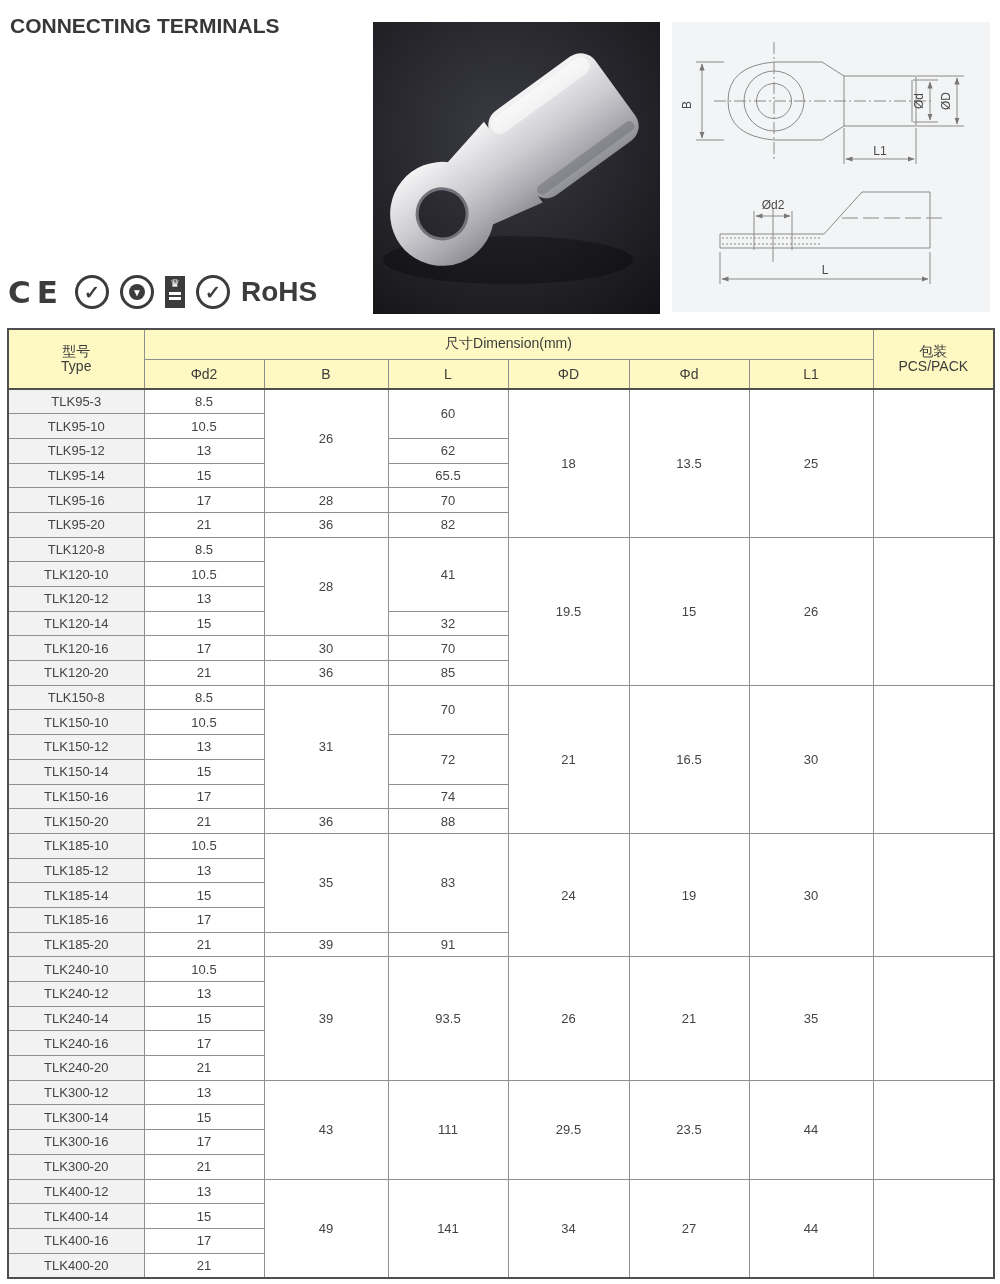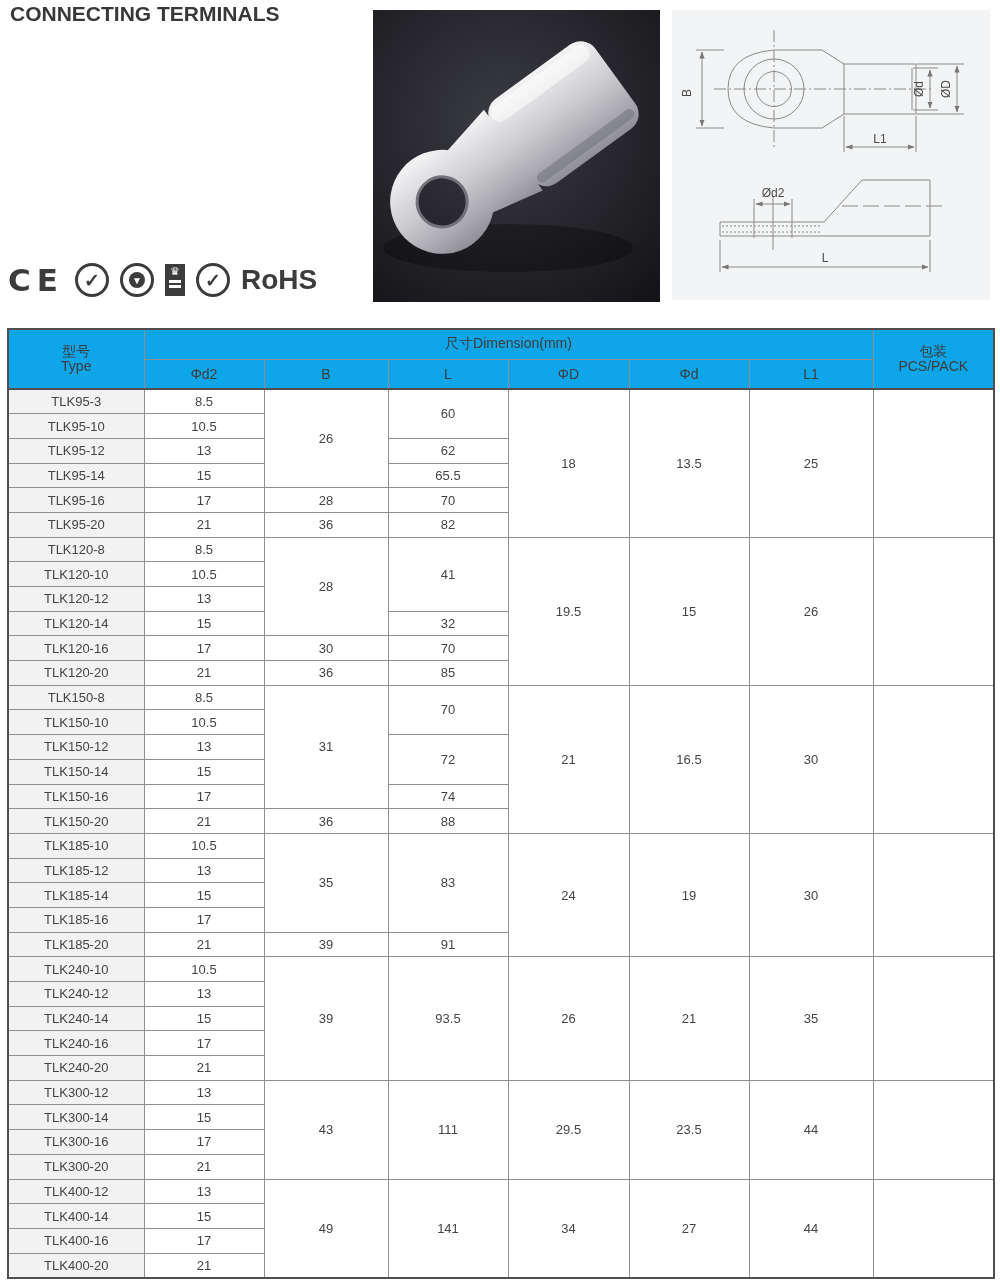--- a/index.html
+++ b/index.html
@@ -1,21 +1,21 @@
 <!DOCTYPE html>
 <html><head>
 <meta charset="utf-8">
 <style>
   * { margin:0; padding:0; box-sizing:border-box; }
   html,body { background:#fff; }
   body {
     width:1000px; height:1284px; position:relative;
     font-family:"Liberation Sans", sans-serif; color:#3f3f3f;
   }
-  .top-section { position:absolute; left:0; top:0; width:1000px; height:328px;padding-left:24px; }
+  .top-section { position:absolute; left:0; top:12px; width:1000px; height:328px;padding-left:24px; }
   .page-title { position:absolute; left:10px; top:2px; font-size:21px; font-weight:bold; color:#383838; }
 
   .product-photo { position:absolute; left:373px; top:10px; width:287px; height:292px; }
   .product-photo svg { display:block; width:100%; height:100%; }
 
   .diagram-panel { position:absolute; left:672px; top:10px; width:318px; height:290px; background:#f3f4f5; }
   .diagram-panel svg { display:block; width:100%; height:100%; }
 
   .material-block { position:absolute; left:10px; top:190px; }
   .mat-row { display:flex; align-items:center; margin-bottom:7px; }
@@ -30,21 +30,21 @@
   .badge-circle .inner-dot { width:16px; height:16px; background:#3c3c3c; border-radius:50%;
     display:flex; align-items:center; justify-content:center; color:#fff; font-size:10px; }
   .ukas-badge { width:20px; height:32px; background:#3c3c3c; color:#fff; display:flex; flex-direction:column;
     align-items:center; justify-content:flex-start; font-size:11px; line-height:11px; padding-top:2px; }
   .ukas-badge .bars { width:12px; height:3px; background:#fff; margin-top:3px; box-shadow:0 5px 0 #fff; }
   .rohs-mark { font-size:28px; font-weight:bold; color:#3c3c3c; }
 
   .spec-table-wrap { position:absolute; left:7px; top:328px; width:986px; }
   table.spec { border-collapse:collapse; table-layout:fixed; width:986px; border:2px solid #4f4f4f; }
   .spec th, .spec td { border:1px solid #8f8f8f; text-align:center; vertical-align:middle; padding:0; }
-  .spec thead th { background:#0ea5e9; font-weight:normal; font-size:14px; color:#3c3c3c; }
+  .spec thead th { background:#fef9c3; font-weight:normal; font-size:14px; color:#3c3c3c; }
   .spec thead { border-bottom:2px solid #4f4f4f; }
   .spec thead tr { height:30px; }
   .spec tbody tr { height:24.7px; }
   .spec tbody td { font-size:13px; color:#444; background:#fff; }
   .spec tbody td.type-cell { background:#f2f2f2; }
   .hdr-two-line span { display:block; line-height:15px; }
 </style>
 </head>
 <body>
 

